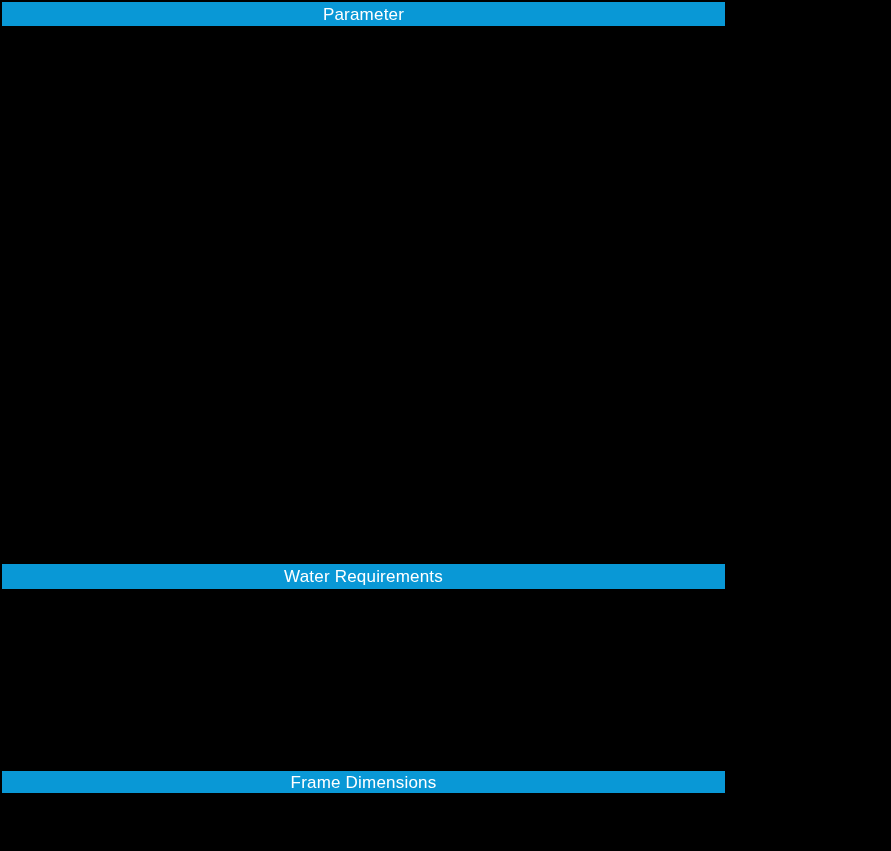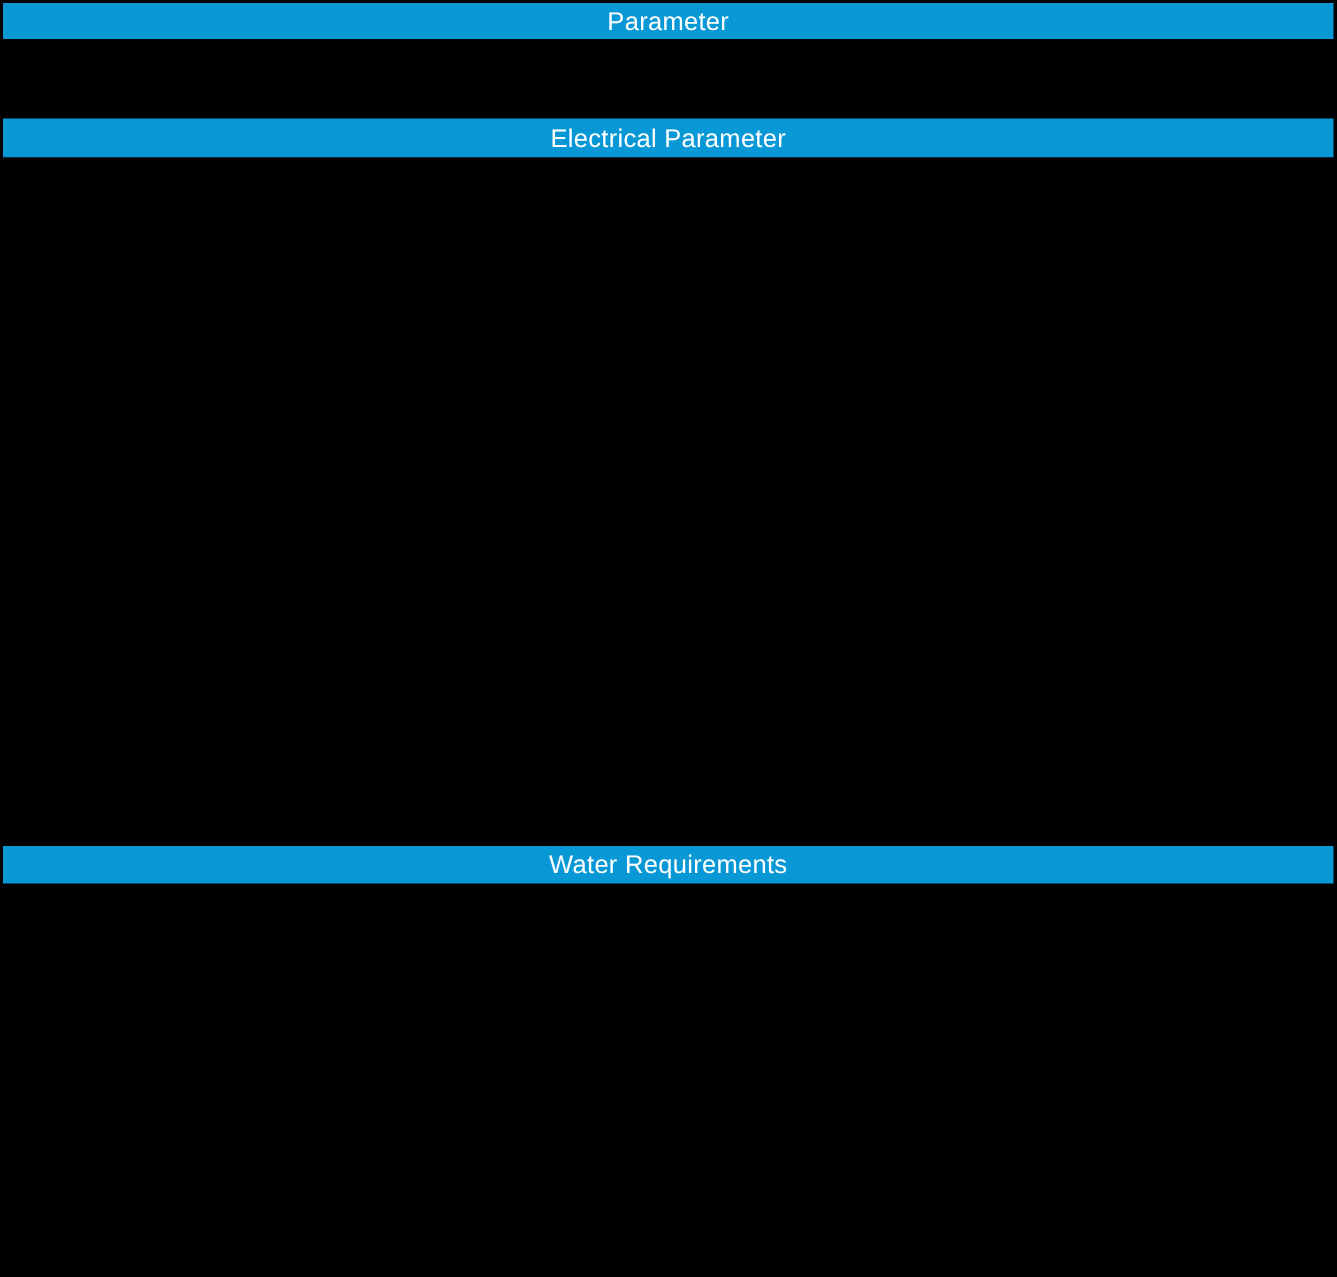--- a/index.html
+++ b/index.html
@@ -12,21 +12,21 @@
   }
   .sheet {
     position: relative;
     width: 891px;
     height: 851px;
     background: #000000;
   }
   .section-header {
     position: absolute;
     left: 2px;
-    width: 887px;
+    width: 723px;
     background: #0998D6;
     color: #FFFFFF;
     font-size: 17px;
     font-weight: 400;
     display: flex;
     align-items: center;
     justify-content: center;
     letter-spacing: 0.2px;
     line-height: 1;
   }
@@ -50,27 +50,27 @@
 </head>
 <body>
 
 <div class="sheet">
 
   <div class="section-header hdr-parameter">
     <span>Parameter</span>
   </div>
   <div class="section-body body-parameter"></div>
 
-  <div class="section-header hdr-electrical">
-    <span>Electrical Parameter</span>
-  </div>
   <div class="section-body body-electrical"></div>
 
   <div class="section-body body-washing"></div>
 
   <div class="section-header hdr-water">
     <span>Water Requirements</span>
   </div>
   <div class="section-body body-water"></div>
 
+  <div class="section-header hdr-frame">
+    <span>Frame Dimensions</span>
+  </div>
   <div class="section-body body-frame"></div>
 
 </div>
 
 </body></html>

